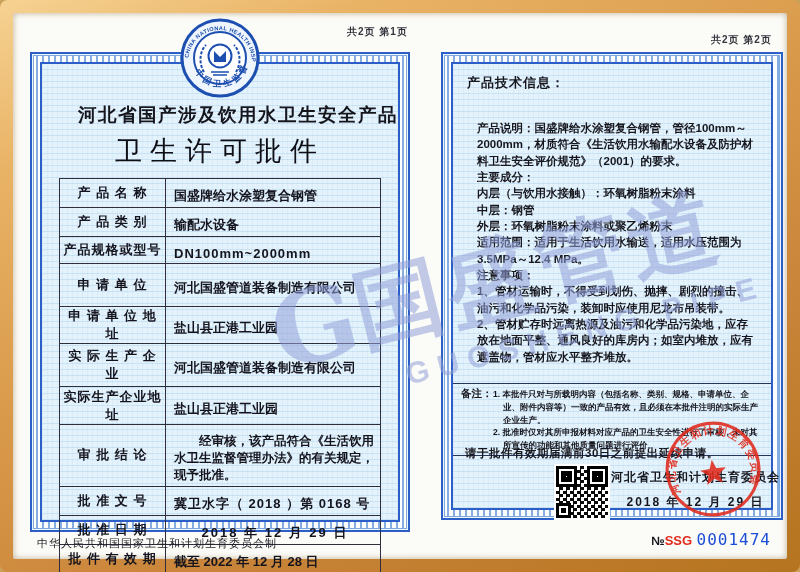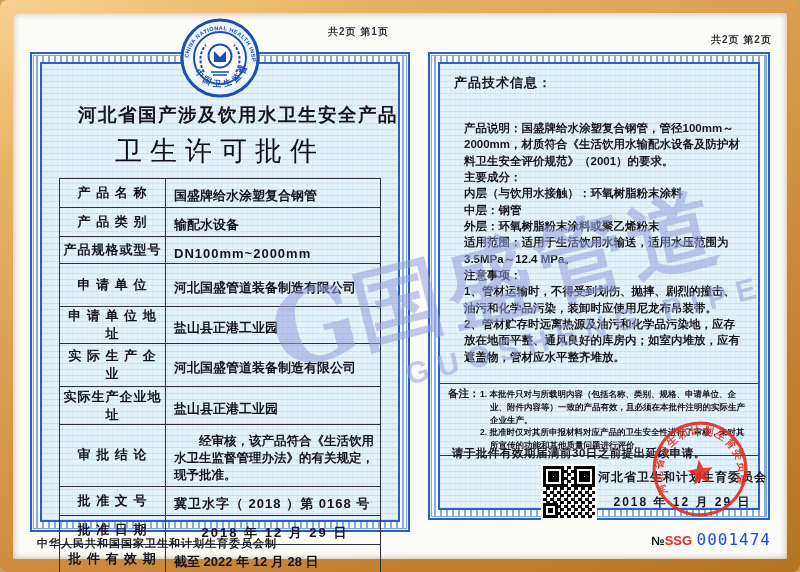--- a/index.html
+++ b/index.html
@@ -15,24 +15,24 @@
   .page-frame { position:absolute; border:2px solid #2b5ec6; background:#eef6fc; padding:1px; }
   .page-band  { width:100%; height:100%; border:1px solid #7aa7dc; padding:6px;
     background-color:#bcd9f2;
     background-image:repeating-linear-gradient(90deg, rgba(255,255,255,.95) 0 2px, rgba(47,98,196,.38) 2px 4px, rgba(255,255,255,.95) 4px 6px); }
   .page-inner { width:100%; height:100%; border:2px solid #2b5ec6; position:relative;
     background-color:#e4f2fb;
     background-image:repeating-linear-gradient(0deg, rgba(140,190,230,.30) 0 1px, transparent 1px 6px),
                      repeating-linear-gradient(90deg, rgba(170,210,240,.18) 0 1px, transparent 1px 5px); }
 
   .page1 { left:17px; top:39px; width:380px; height:480px; }   
-  .page2 { left:415px; top:39px; width:342px; height:468px; }
+  .page2 { left:428px; top:39px; width:342px; height:468px; }
 
   .page-indicator { position:absolute; font-size:10px; font-weight:bold; color:#33353d; letter-spacing:1px; }
-  .pi1 { left:315px; top:12px; }
+  .pi1 { left:334px; top:12px; }
   .pi2 { left:698px; top:20px; }
 
   
   .emblem { position:absolute; left:167px; top:3px; width:80px; height:86px; z-index:4; }
 
   
   .title1 { margin-top:38px; text-align:right; font-size:18.5px; font-weight:bold; color:#15151d; letter-spacing:1.5px; }
   .title2 { margin-top:6px; text-align:center; font-size:27px; font-weight:normal; color:#0e0e16; letter-spacing:8px; }
 
   
@@ -75,21 +75,21 @@
   .issue-date { position:absolute; left:150px; top:430px; width:185px; text-align:center; font-size:12px; font-weight:bold; letter-spacing:2px; }
   .seal { position:absolute; left:210px; top:355px; width:100px; height:100px; z-index:7; opacity:.88; transform:rotate(-8deg); }
 
   
   .watermark { position:absolute; left:255px; top:195px; width:560px; z-index:6; transform:rotate(-14deg); pointer-events:none; color:rgba(146,160,216,.55); }
   .wm-row { display:flex; align-items:center; }
   .wm-logo { font-size:100px; font-weight:bold; line-height:1; font-family:"DejaVu Serif", serif; }
   .wm-cn { font-size:88px; font-weight:bold; letter-spacing:6px; white-space:nowrap; }
   .wm-en { font-size:30px; font-weight:bold; letter-spacing:9px; margin:-6px 0 0 120px; white-space:nowrap; font-family:"Liberation Sans", sans-serif; }
 
-  .footer-note { position:absolute; left:24px; top:523px; font-size:11px; font-weight:bold; color:#1c1c24; letter-spacing:1px; }
+  .footer-note { position:absolute; left:24px; top:523px; font-size:11px; font-weight:normal; color:#1c1c24; letter-spacing:1px; }
 
   .serial { position:absolute; right:16px; top:517px; z-index:8; white-space:nowrap; }
   .serial .no { font-size:12px; font-weight:bold; color:#15151d; }
   .serial .code { font-size:13px; font-weight:bold; color:#e02a1c; }
   .serial .num { font-size:16px; color:#1d4ed8; font-family:"DejaVu Sans Mono", monospace; letter-spacing:1px; }
 </style>
 </head>
 <body>
 
 <div class="frame"></div>

